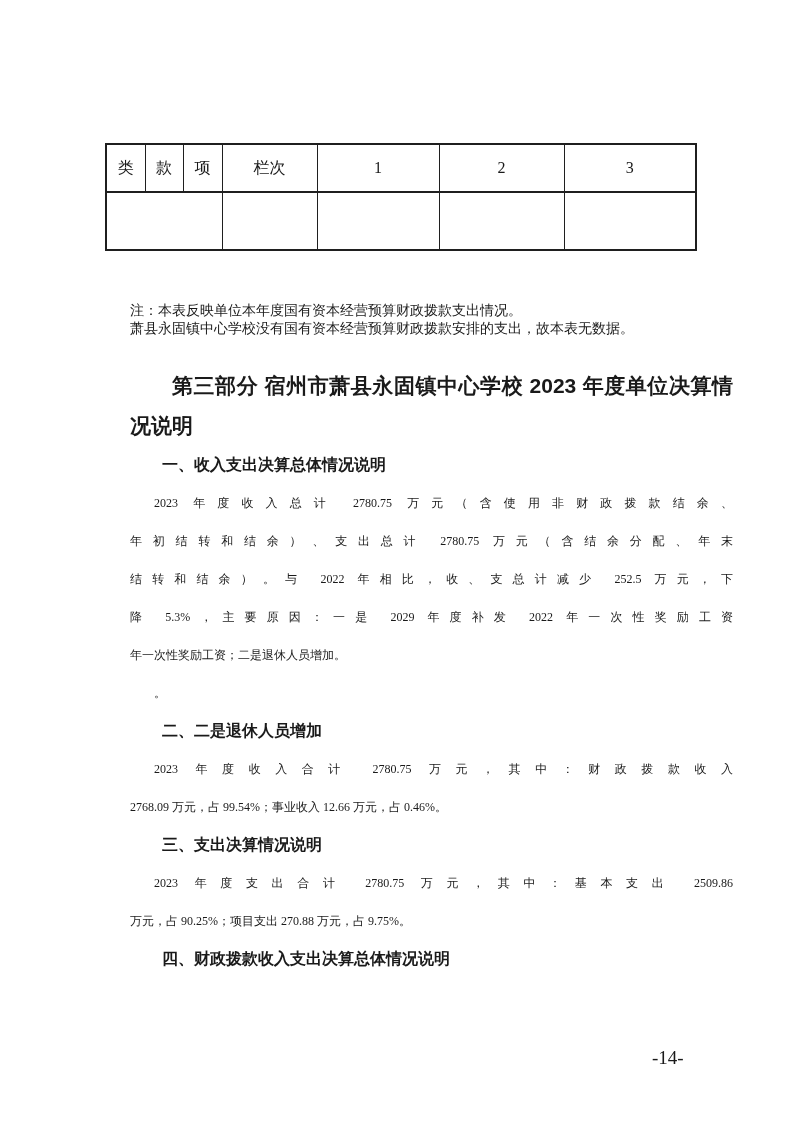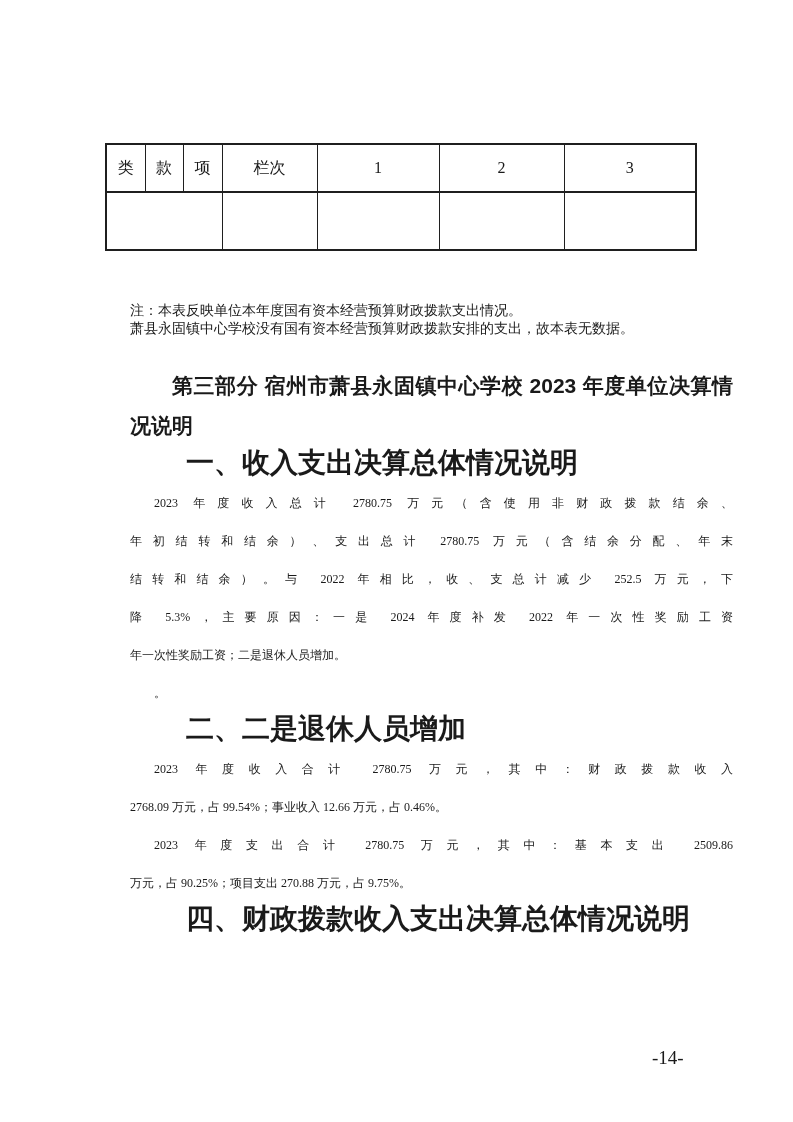--- a/index.html
+++ b/index.html
@@ -69,23 +69,23 @@
   .pline.last { text-align-last: left; }
   .pline.first { text-indent: 2em; }
 
   .part-heading {
     font-family: "Liberation Sans", "DejaVu Sans", sans-serif;
     font-weight: 700;
     font-size: 21px;
     line-height: 40px;
   }
   .sec-title {
-    font-family: Liberation Mono, monospace;
+    font-family: Liberation Sans, sans-serif;
     font-weight: 700;
-    font-size: 28px;
+    font-size: 16px;
     line-height: 38px;
     text-indent: 2em;
   }
   .para { font-size: 12px; line-height: 38px; }
 
   
   .page-number {
     position: absolute;
     left: 652px;
     top: 1047px;
@@ -137,31 +137,32 @@
   <div class="bodytext">
     <div class="part-heading">
         <div class="pline first">第三部分 宿州市萧县永固镇中心学校 2023 年度单位决算情</div>
         <div class="pline last">况说明</div>
       </div>
     <div class="sec-title">一、收入支出决算总体情况说明</div>
     <div class="para">
         <div class="pline first">2023 年度收入总计 2780.75 万元（含使用非财政拨款结余、</div>
         <div class="pline">年初结转和结余）、支出总计 2780.75 万元（含结余分配、年末</div>
         <div class="pline">结转和结余）。与 2022 年相比，收、支总计减少 252.5 万元，下</div>
-        <div class="pline">降 5.3%，主要原因：一是 2024 年度补发 2022 年一次性奖励工资</div>
+        <div class="pline">降 5.3%，主要原因：一是 2029 年度补发 2022 年一次性奖励工资</div>
         <div class="pline last">年一次性奖励工资；二是退休人员增加。</div>
       </div>
     <div class="para">
         <div class="pline first last">。</div>
       </div>
     <div class="sec-title">二、二是退休人员增加</div>
     <div class="para">
         <div class="pline first">2023 年度收入合计 2780.75 万元，其中：财政拨款收入</div>
         <div class="pline last">2768.09 万元，占 99.54%；事业收入 12.66 万元，占 0.46%。</div>
       </div>
+    <div class="sec-title">三、支出决算情况说明</div>
     <div class="para">
         <div class="pline first">2023 年度支出合计 2780.75 万元，其中：基本支出 2509.86</div>
         <div class="pline last">万元，占 90.25%；项目支出 270.88 万元，占 9.75%。</div>
       </div>
     <div class="sec-title">四、财政拨款收入支出决算总体情况说明</div>
   </div>
 
   <div class="page-number">-14-</div>
 
 </div>

